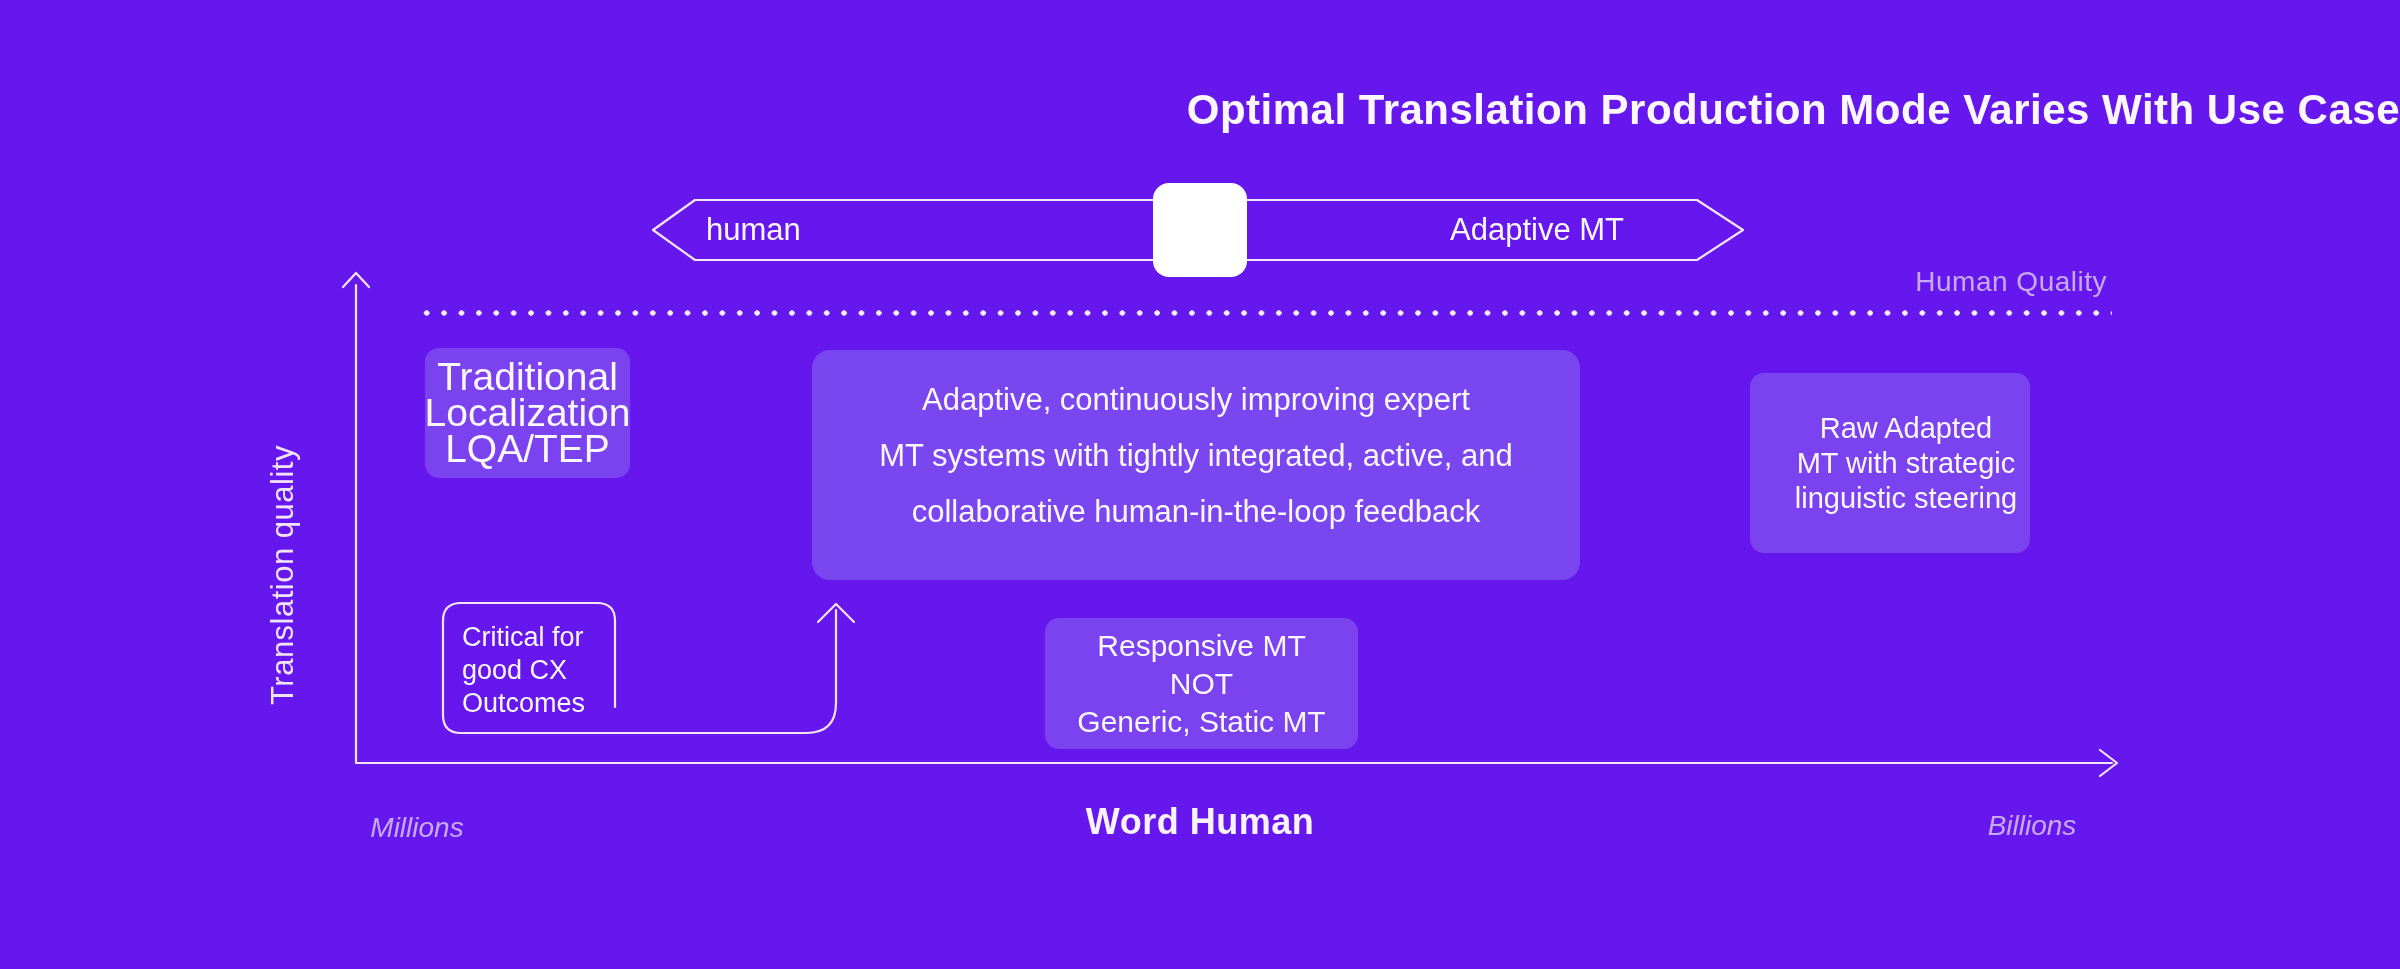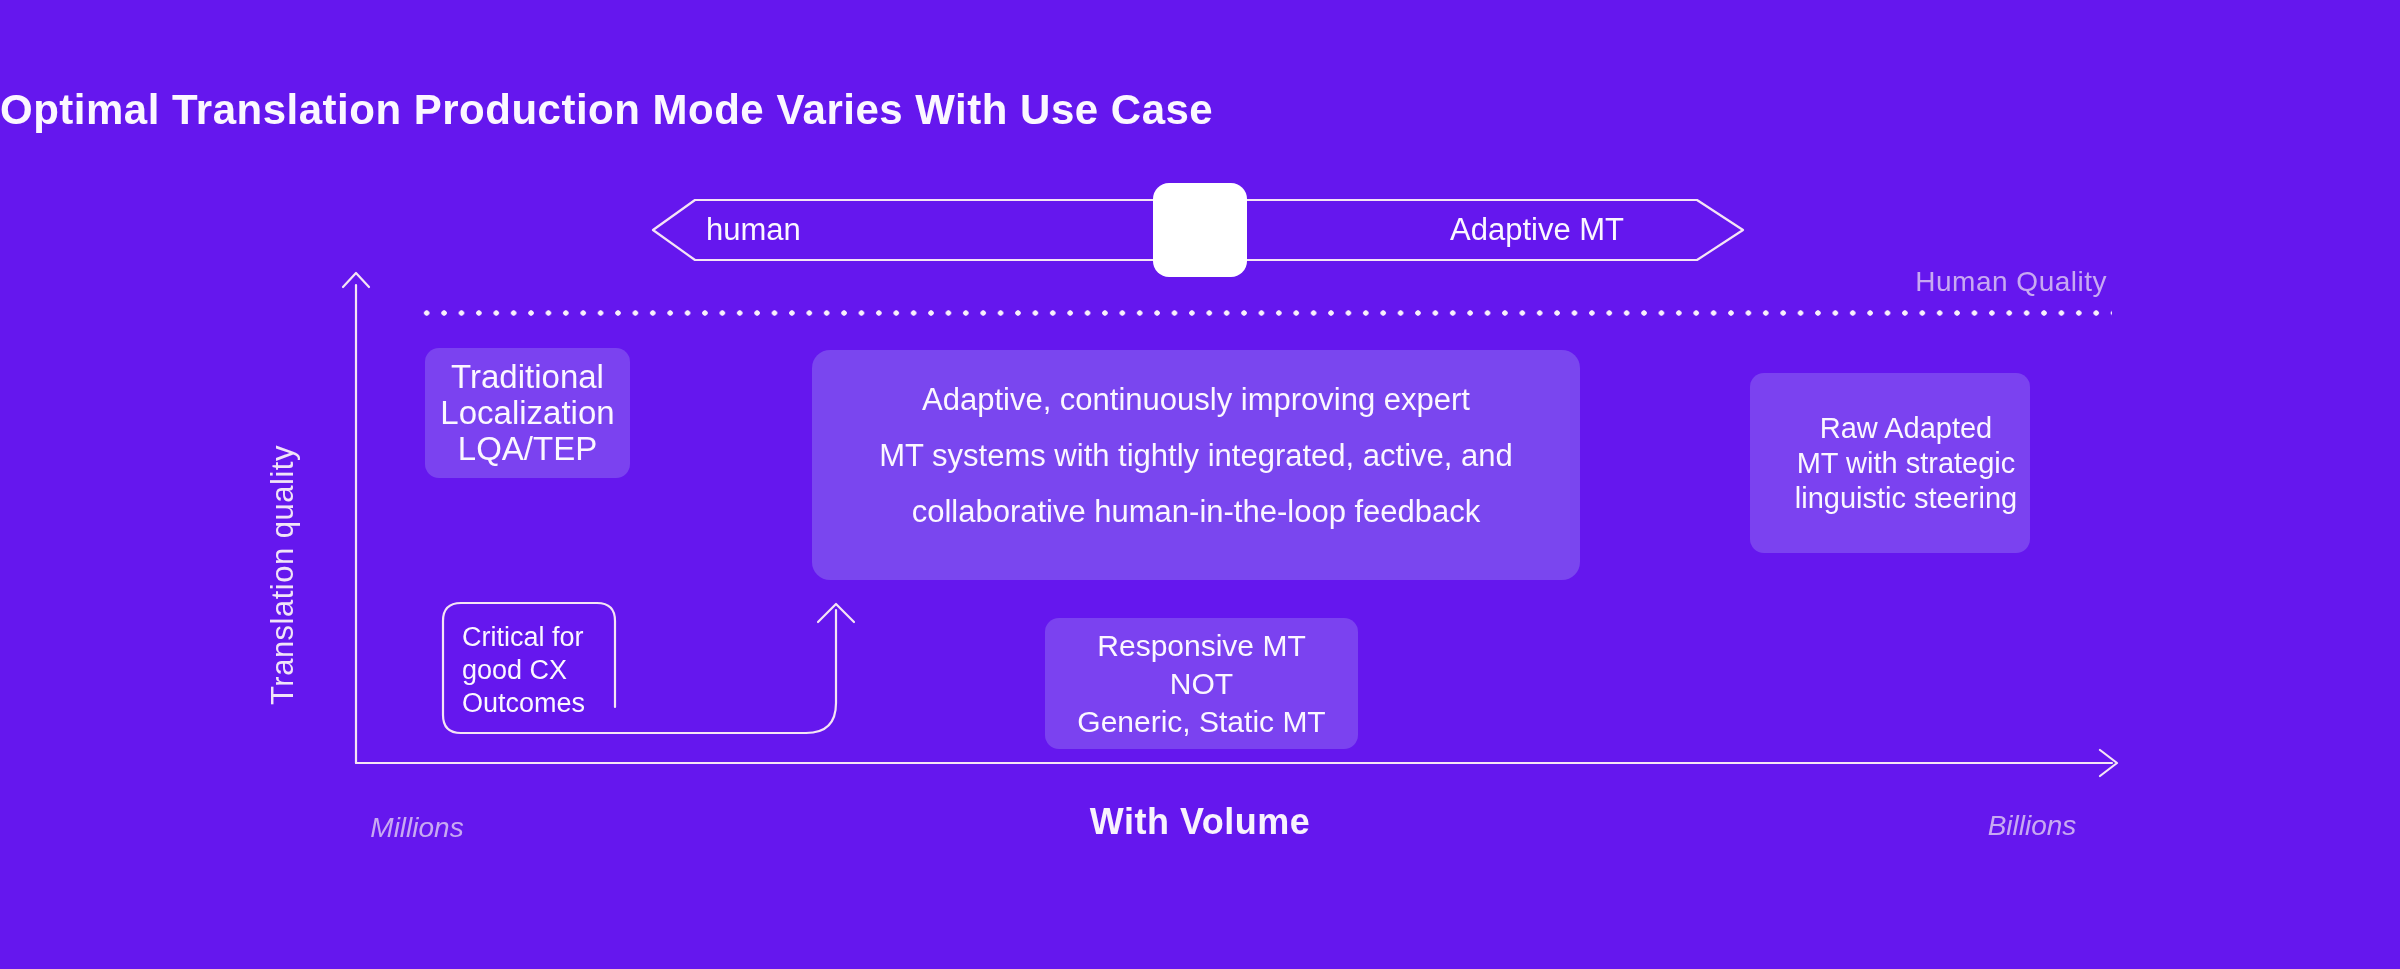--- a/index.html
+++ b/index.html
@@ -10,21 +10,21 @@
     --lavender-text:#C8A9F2;
     --white-text:#FBF7FF;
   }
   *{margin:0;padding:0;box-sizing:border-box;}
   html,body{width:2400px;height:969px;}
   body{font-family:"Liberation Sans",sans-serif;background:var(--background);}
   .canvas{position:relative;width:2400px;height:969px;background:var(--background);overflow:hidden;}
 
   .title{
     position:absolute;left:0;right:0;top:86px;
-    text-align:left;font-size:42px;font-weight:800;letter-spacing:.5px;
+    text-align:right;font-size:42px;font-weight:800;letter-spacing:.5px;
     color:var(--white-text);
   }
 
   .svg-layer{position:absolute;left:0;top:0;width:2400px;height:969px;}
   .stroke-path{stroke:var(--stroke);stroke-width:2.2;fill:none;stroke-linejoin:round;stroke-linecap:round;}
 
   .slider-label{
     position:absolute;font-size:31px;font-weight:500;color:var(--white-text);
     line-height:36px;
   }
@@ -45,21 +45,21 @@
     position:absolute;left:418px;top:308px;width:1694px;height:10px;
     background-image:radial-gradient(circle at center, #F8EFFB 2.4px, rgba(0,0,0,0) 3px);
     background-size:17.4px 10px;background-repeat:repeat-x;background-position:0 50%;
   }
 
   .panel{
     position:absolute;background:var(--panel);border-radius:14px;
     display:flex;align-items:center;justify-content:center;text-align:center;
     color:var(--white-text);white-space:pre-line;
   }
-  .panel.traditional{left:425px;top:348px;width:205px;height:130px;font-size:33px;line-height:36px;}
+  .panel.traditional{left:425px;top:348px;width:205px;height:130px;font-size:39px;line-height:36px;}
   .panel.adaptive{left:812px;top:350px;width:768px;height:230px;font-size:31px;line-height:56px;
     background:var(--panel-center);border-radius:18px;padding-bottom:18px;}
   .panel.responsive{left:1045px;top:618px;width:313px;height:131px;font-size:30px;line-height:38px;}
   .panel.raw{left:1750px;top:373px;width:280px;height:180px;font-size:29px;line-height:35px;padding-left:32px;}
 
   .callout-text{
     position:absolute;left:462px;top:621px;
     font-size:27px;line-height:33px;color:var(--white-text);white-space:pre-line;
   }
 
@@ -117,17 +117,17 @@
 Generic, Static MT</div>
   <div class="panel raw">Raw Adapted
 MT with strategic
 linguistic steering</div>
 
   <div class="callout-text">Critical for
 good CX
 Outcomes</div>
 
   <div class="y-axis-label">Translation quality</div>
-  <div class="x-axis-label">With Volume</div>
+  <div class="x-axis-label">Word Human</div>
   <div class="axis-end min">Millions</div>
   <div class="axis-end max">Billions</div>
 
 </div>
 
 </body></html>

